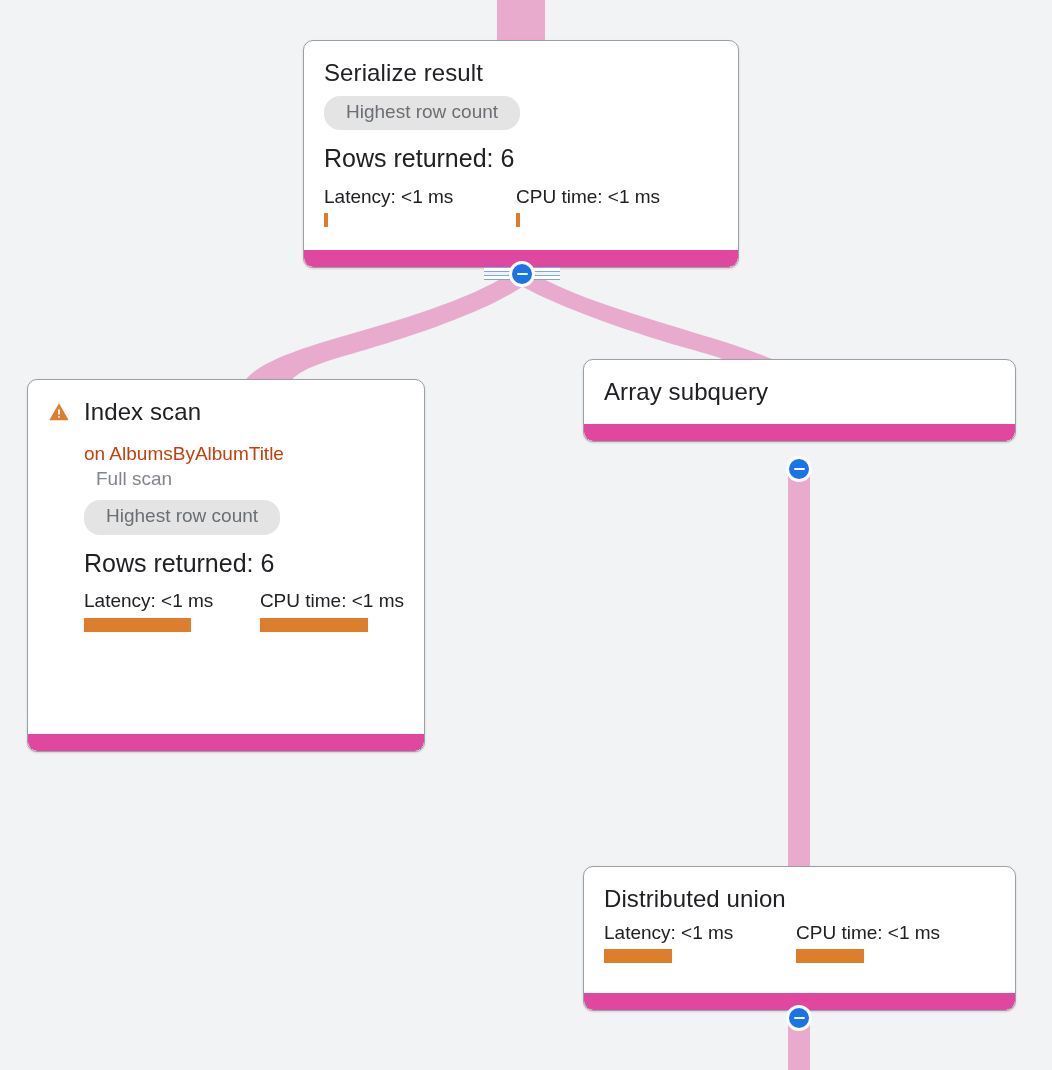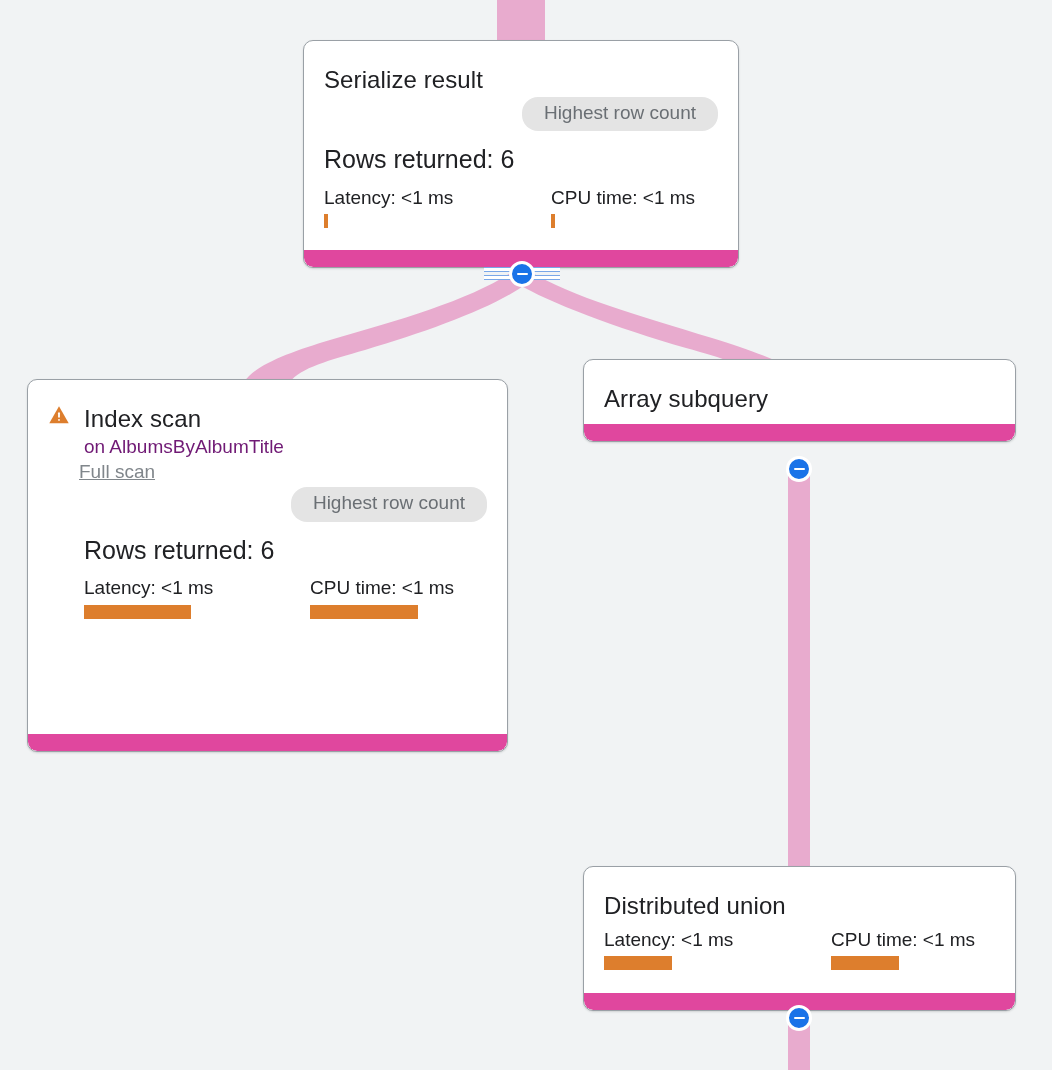--- a/index.html
+++ b/index.html
@@ -57,44 +57,42 @@
     display: flex;
     align-items: center;
     gap: 14px;
   }
   .node-title {
     font-size: 24px;
     font-weight: 400;
     color: #202124;
     line-height: 1.15;
     letter-spacing: 0.1px;
-    margin-top: 7px;
   }
   .warn-icon {
     flex: 0 0 auto;
     width: 22px;
     height: 22px;
     display: block;
   }
   .node-sub {
     font-size: 19px;
-    color: #701a75;
-    margin-top: 3px;
+    color: #c2410c;
+    margin-top: 17px;
     line-height: 1.2;
   }
   .node-sub-dim {
     font-size: 19px;
     color: #80868b;
     margin-top: 3px;
     line-height: 1.2;
   }
 
   .chips {
-    margin-top: 3px;
-    text-align: right;
+    margin-top: 9px;
   }
   .chip {
     display: inline-block;
     background: #e4e4e4;
     color: #6a6f74;
     border-radius: 16px;
     font-size: 19px;
     padding: 5px 22px 7px 22px;
     margin-bottom: 7px;
     line-height: 1.2;
@@ -105,21 +103,20 @@
   .rows-returned {
     font-size: 25px;
     color: #202124;
     margin-top: 6px;
     line-height: 1.25;
   }
 
   .metrics {
     display: flex;
     margin-top: 10px;
-    gap: 35px;
   }
   .metric {
     box-sizing: border-box;
   }
   .metric-label {
     font-size: 19px;
     color: #202124;
     line-height: 1.25;
     white-space: nowrap;
   }
@@ -225,32 +222,32 @@
   </div>
 
   <div class="toggle-rails" style="left:484px; top:266px; width:76px; height:16px;">
     <div class="rail" style="left:0px; top:1px; width:30px;"></div>
     <div class="rail" style="left:0px; top:9px; width:30px;"></div>
     <div class="rail" style="left:46px; top:1px; width:30px;"></div>
     <div class="rail" style="left:46px; top:9px; width:30px;"></div>
   </div>
   <div class="toggle" style="left:509px; top:261px;"></div>
 
-  <div class="node" style="left:27px; top:379px; width:481px; height:373px;">
+  <div class="node" style="left:27px; top:379px; width:398px; height:373px;">
     <div class="node-body">
       <div class="node-title-row">
         <svg class="warn-icon" viewBox="0 0 24 24">
           <path d="M12 2.5 L22.6 21 L1.4 21 Z" fill="#dd7e2d"></path>
           <rect x="11" y="9" width="2" height="6" rx="1" fill="#ffffff"></rect>
           <rect x="11" y="16.4" width="2" height="2" rx="1" fill="#ffffff"></rect>
         </svg>
         <div class="node-title">Index scan</div>
       </div>
       <div class="node-sub" style="margin-left:36px;">on AlbumsByAlbumTitle</div>
-      <div class="node-sub-dim" style="margin-left:31px;text-decoration:underline;">Full scan</div>
+      <div class="node-sub-dim" style="margin-left:48px;">Full scan</div>
       <div class="chips" style="margin-left:36px;">
         <div class="chip-row">
           <span class="chip">Highest row count</span>
         </div>
       </div>
       <div class="rows-returned" style="margin-left:36px;">Rows returned: 6</div>
       <div class="metrics" style="margin-left:36px;">
         <div class="metric" style="width:191px;">
           <div class="metric-label">Latency: &lt;1 ms</div>
           <div class="metric-bar" style="width:107px;"></div>

